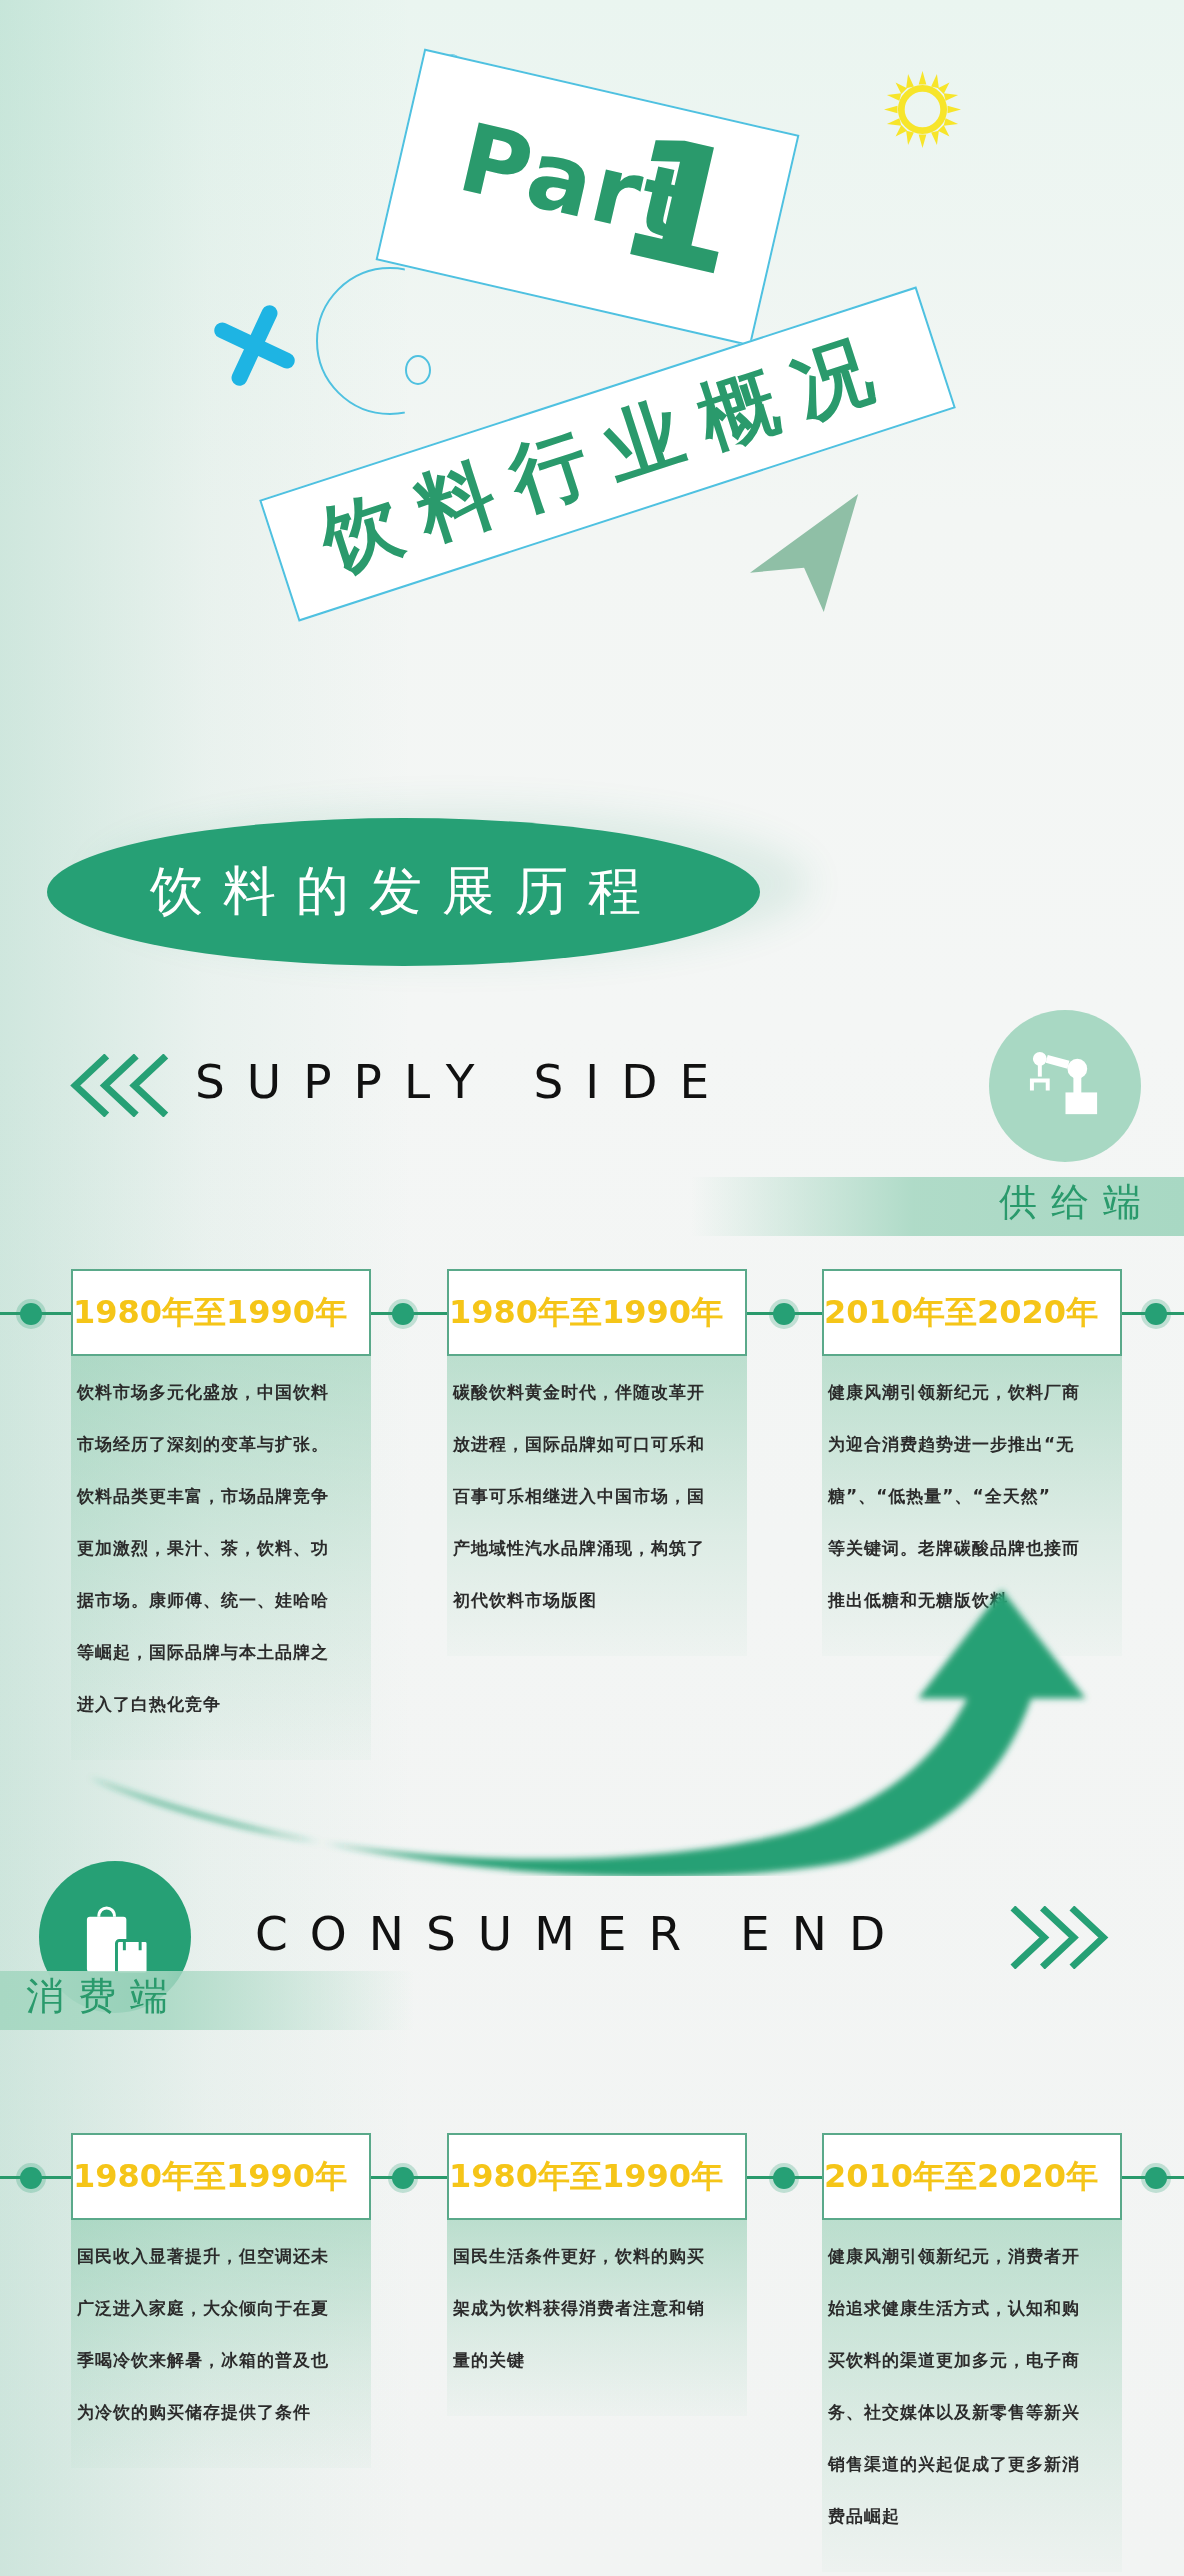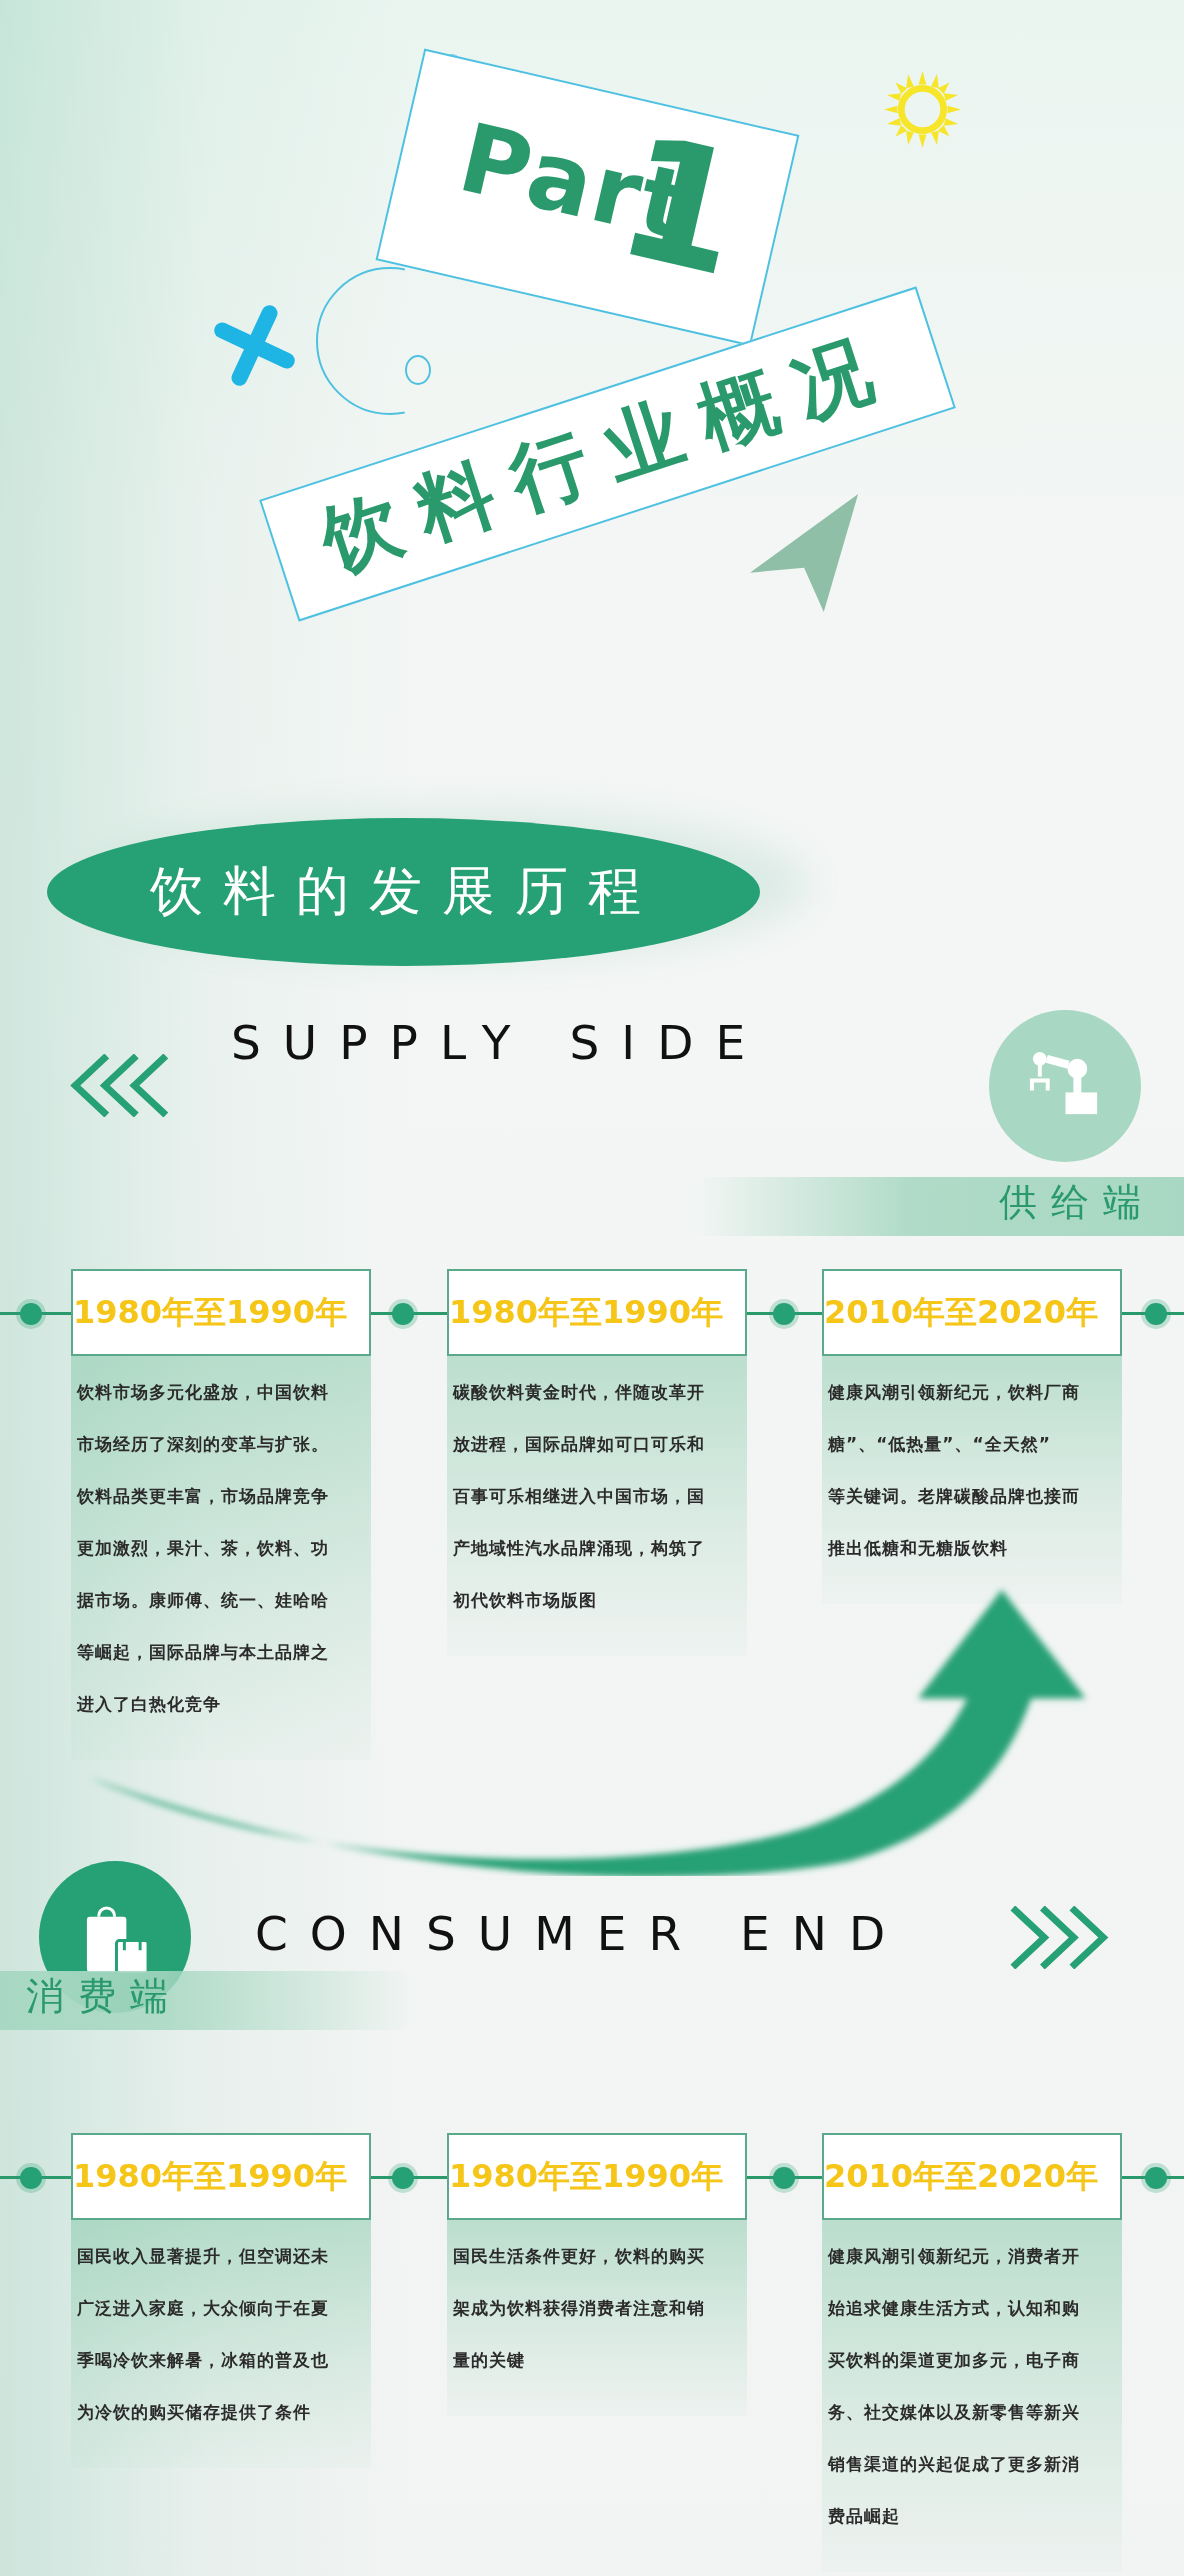--- a/index.html
+++ b/index.html
@@ -167,21 +167,21 @@
   <span class="pill-text">饮料的发展历程</span>
 </div>
 
 <svg class="chev" style="left:67px; top:1054px; width:114px; height:63px;" viewBox="0 0 115 64">
   <g fill="none" stroke="#26a075" stroke-width="7">
     <polyline points="40,2 8,32 40,62"></polyline>
     <polyline points="70,2 38,32 70,62"></polyline>
     <polyline points="100,2 68,32 100,62"></polyline>
   </g>
 </svg>
-<div class="section-eng" style="left:195px; top:1015px;margin-left:36px;">SUPPLY SIDE</div>
+<div class="section-eng" style="left:195px; top:1054px;">SUPPLY SIDE</div>
 
 <div class="icon-circle" style="left:989px; top:1010px; width:152px; height:152px; background:#a8d8c3;">
   <svg width="79" height="79" viewBox="0 0 80 80">
     <g fill="#ffffff">
       <circle cx="14" cy="12" r="7"></circle>
       <rect x="12" y="18" width="4" height="12"></rect>
       <path d="M4 44 L4 32 L24 32 L24 44 L20 44 L20 36 L8 36 L8 44 Z"></path>
       <polygon points="22,8 44,14 42,22 20,16"></polygon>
       <circle cx="52" cy="22" r="10"></circle>
       <rect x="48" y="28" width="8" height="20"></rect>
@@ -227,20 +227,21 @@
     <p>初代饮料市场版图</p>
   </div>
 </div>
 
 <div class="card" style="left:822px; top:1269px;">
   <div class="card-head">
     <span class="card-year">2010年至2020年</span>
   </div>
   <div class="card-body">
     <p>健康风潮引领新纪元，饮料厂商</p>
+    <p>为迎合消费趋势进一步推出“无</p>
     <p>糖”、“低热量”、“全天然”</p>
     <p>等关键词。老牌碳酸品牌也接而</p>
     <p>推出低糖和无糖版饮料</p>
   </div>
 </div>
 
 <svg class="big-arrow" viewBox="0 0 1050 300">
   <defs>
     <filter id="blur1" x="-10%" y="-10%" width="120%" height="120%">
       <feGaussianBlur stdDeviation="3"></feGaussianBlur>

